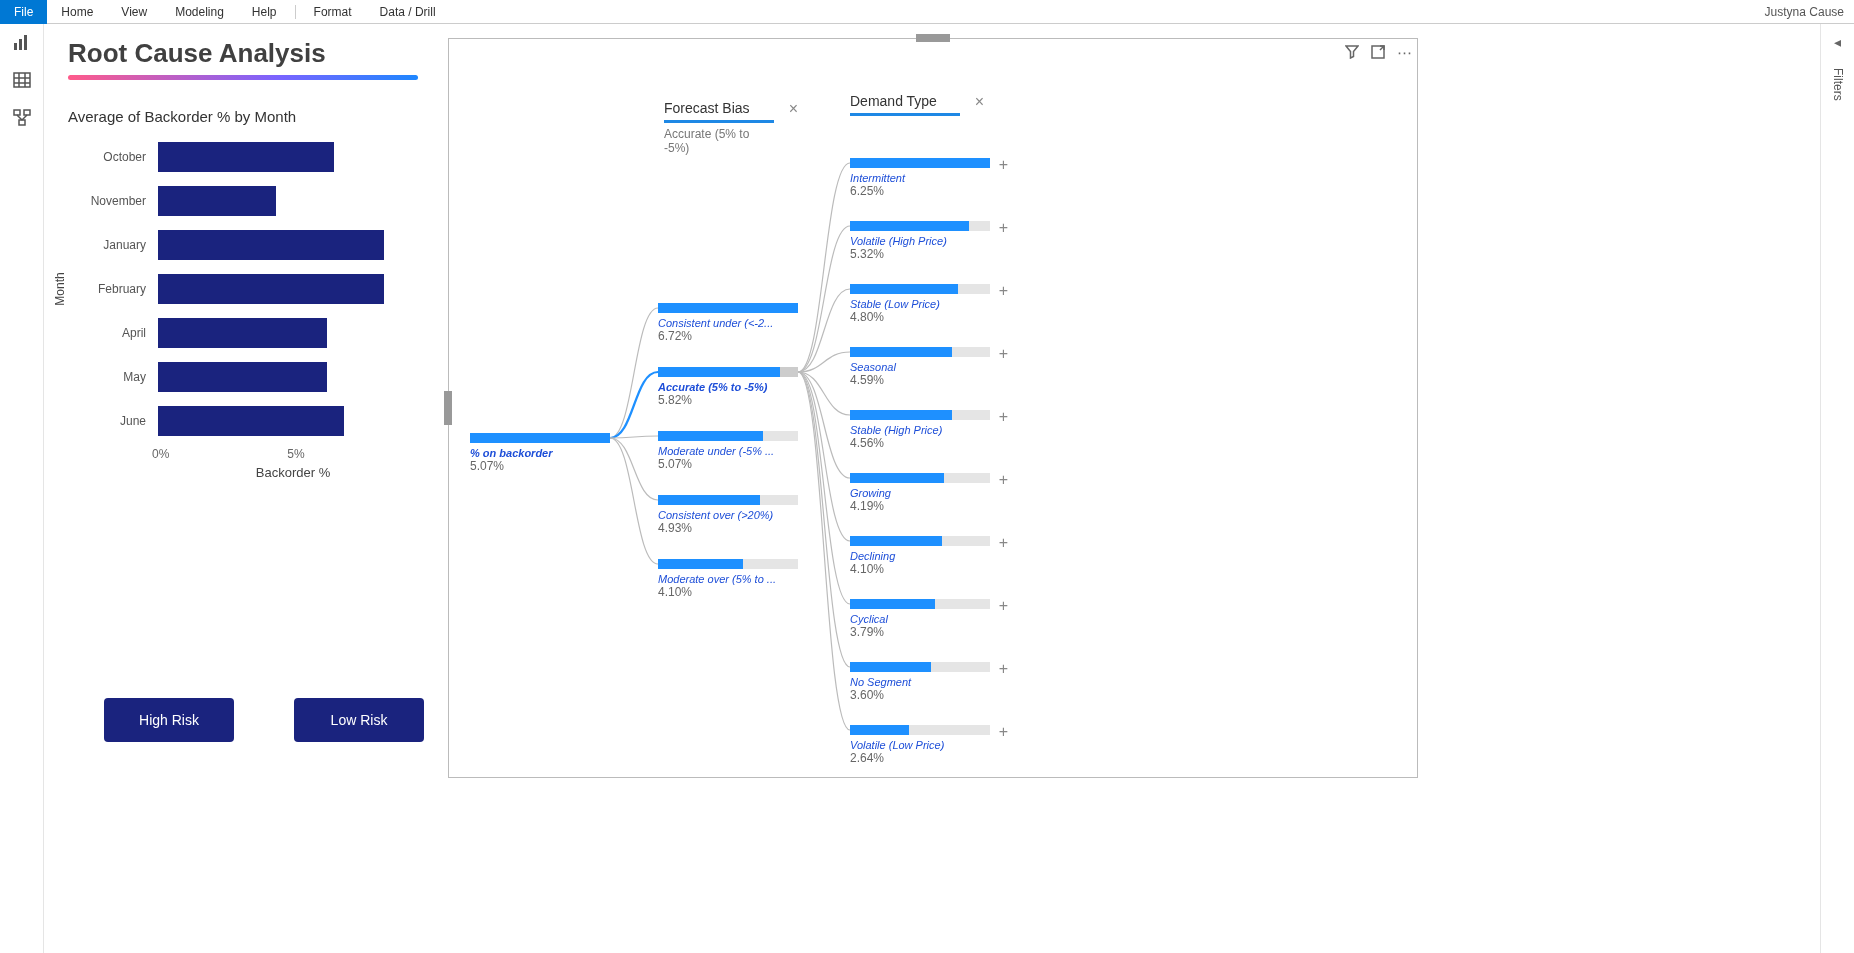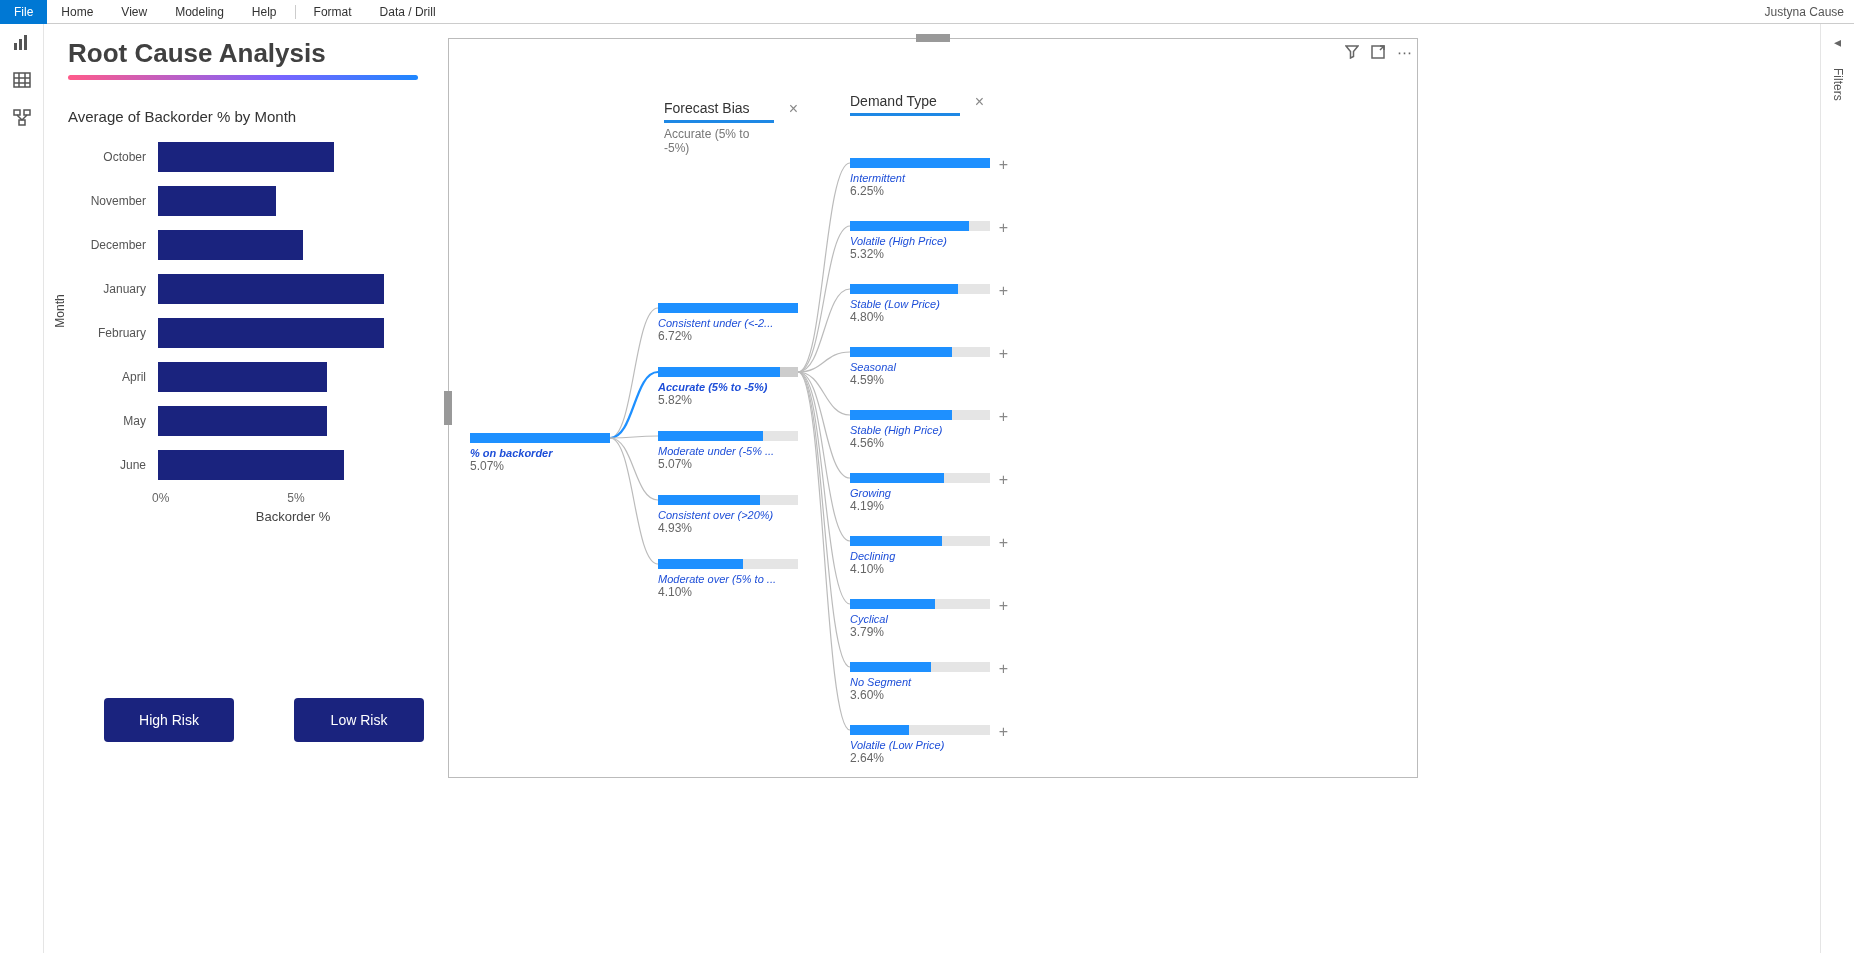--- a/index.html
+++ b/index.html
@@ -137,26 +137,20 @@
             <div class="bar-row">
               <div class="label">October</div>
               <div class="track" style="width: 210px;">
                 <div class="bar" style="width: 65%;"></div>
               </div>
             </div>
             <div class="bar-row">
               <div class="label">November</div>
               <div class="track" style="width: 210px;">
                 <div class="bar" style="width: 43.75%;"></div>
-              </div>
-            </div>
-            <div class="bar-row">
-              <div class="label">December</div>
-              <div class="track" style="width: 210px;">
-                <div class="bar" style="width: 53.75%;"></div>
               </div>
             </div>
             <div class="bar-row">
               <div class="label">January</div>
               <div class="track" style="width: 210px;">
                 <div class="bar" style="width: 83.75%;"></div>
               </div>
             </div>
             <div class="bar-row">
               <div class="label">February</div>

